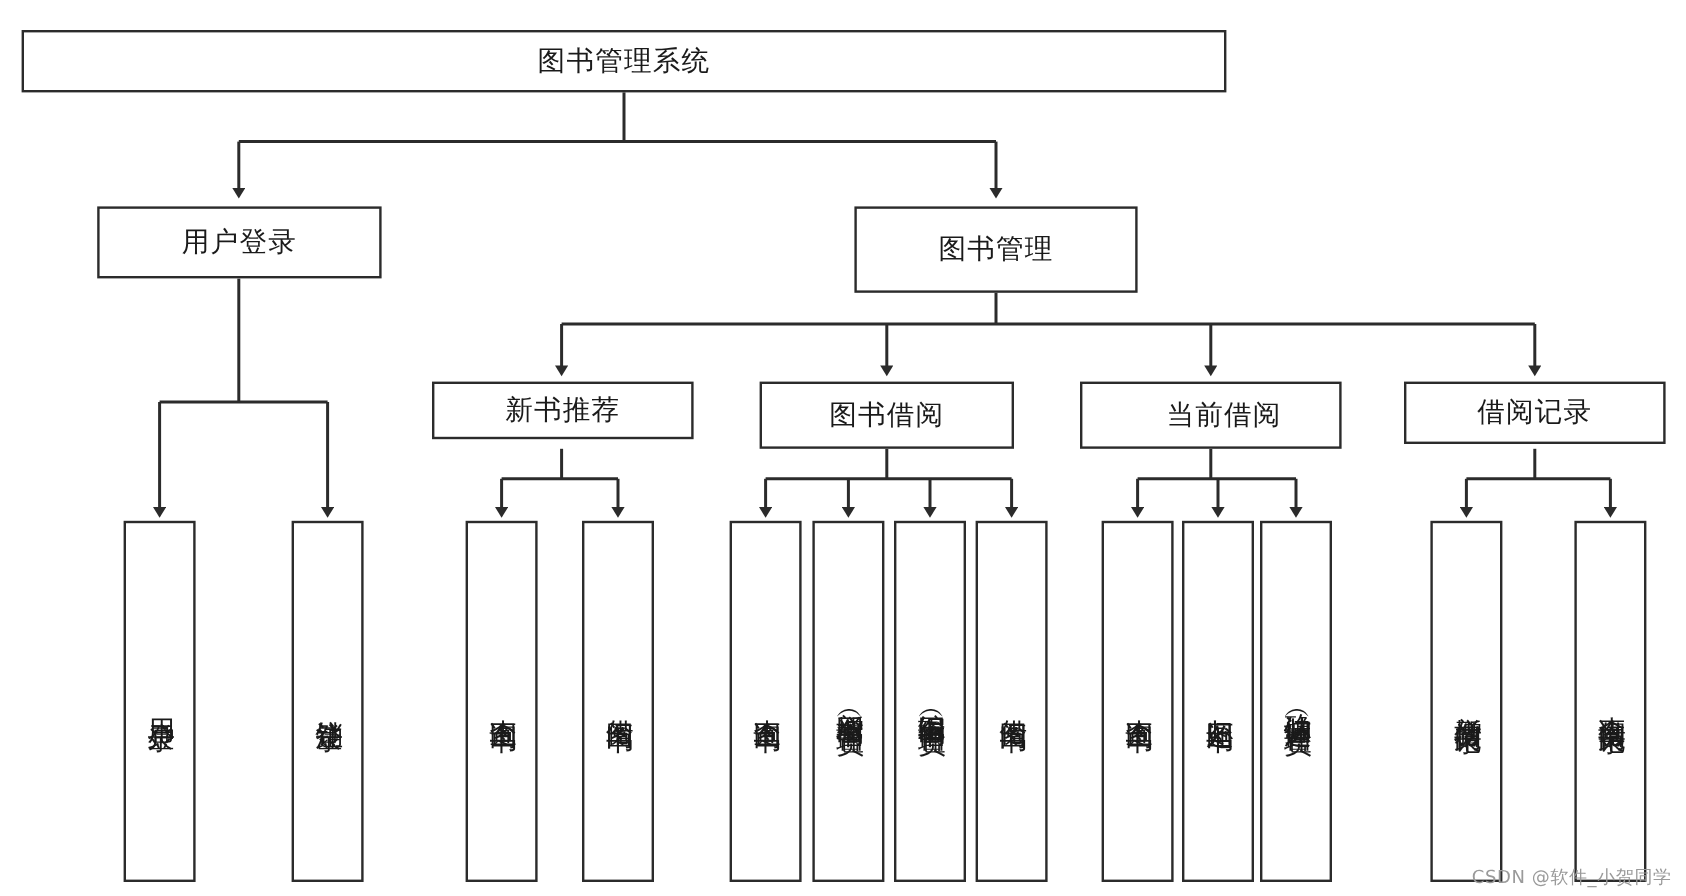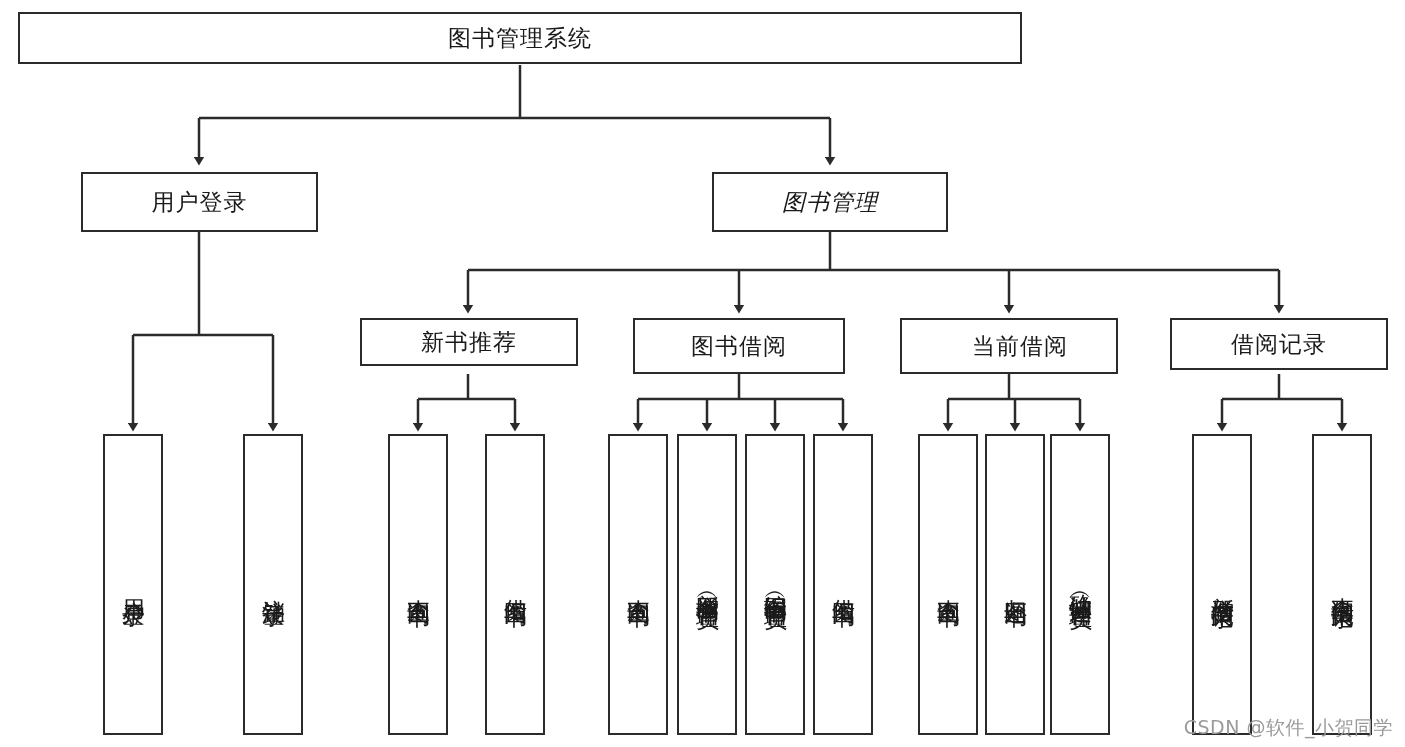--- a/index.html
+++ b/index.html
@@ -55,21 +55,21 @@
     white-space: nowrap;
   }
   .node.vertical .label {
     writing-mode: vertical-rl;
     text-orientation: upright;
   }
   #watermark {
     position: absolute;
     right: 12px;
     bottom: 6px;
-    font-size: 19px;
+    font-size: 15px;
     color: #9a9a9a;
     letter-spacing: 0.5px;
     white-space: nowrap;
     user-select: none;
   }
 </style>
 </head>
 <body>
 
 <div id="canvas">
@@ -117,28 +117,28 @@
       <path d="M1015,399 L1015,424" marker-end="url(#arrow)"></path>
       <path d="M1080,399 L1080,424" marker-end="url(#arrow)"></path>
 
       <path d="M1279,374 L1279,399"></path>
       <path d="M1222,399 L1342,399"></path>
       <path d="M1222,399 L1222,424" marker-end="url(#arrow)"></path>
       <path d="M1342,399 L1342,424" marker-end="url(#arrow)"></path>
     </g>
   </svg>
 
-  <div class="node horizontal" style="left:18px; top:12px; width:1004px; height:52px;">
+  <div class="node horizontal" style="left:18px; top:25px; width:1004px; height:52px;font-family:Liberation Serif, serif;">
     <span class="label">图书管理系统</span>
   </div>
 
   <div class="node horizontal" style="left:81px; top:172px; width:237px; height:60px;">
     <span class="label">用户登录</span>
   </div>
-  <div class="node horizontal" style="left:712px; top:172px; width:236px; height:60px;font-style:italic;">
+  <div class="node horizontal" style="left:712px; top:172px; width:236px; height:72px;">
     <span class="label">图书管理</span>
   </div>
 
   <div class="node horizontal" style="left:360px; top:318px; width:218px; height:48px;">
     <span class="label">新书推荐</span>
   </div>
   <div class="node horizontal" style="left:633px; top:318px; width:212px; height:56px;">
     <span class="label">图书借阅</span>
   </div>
   <div class="node horizontal" style="left:900px; top:318px; width:218px; height:56px;padding-left:22px;">

